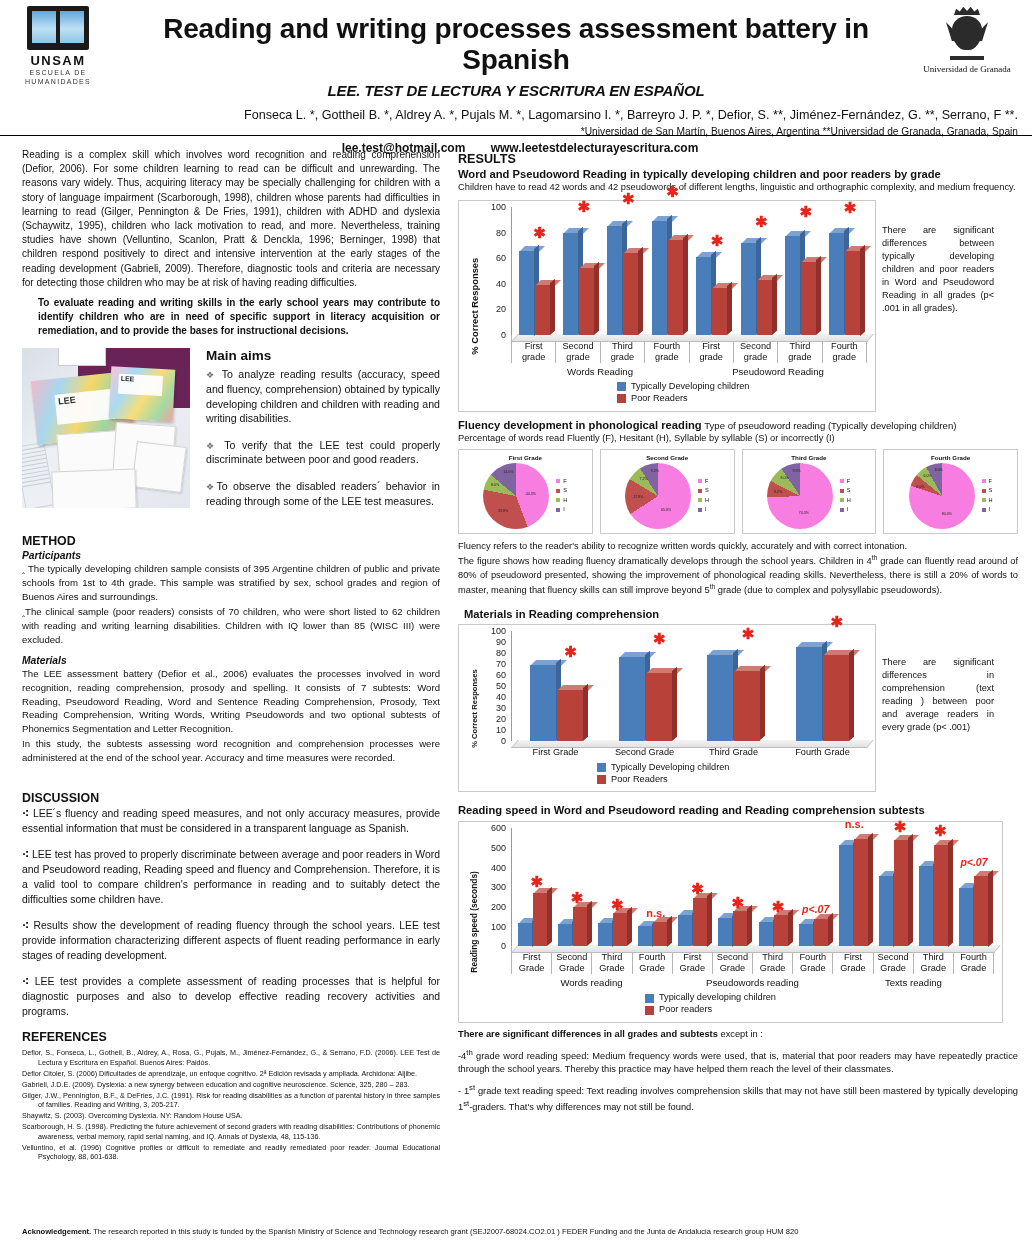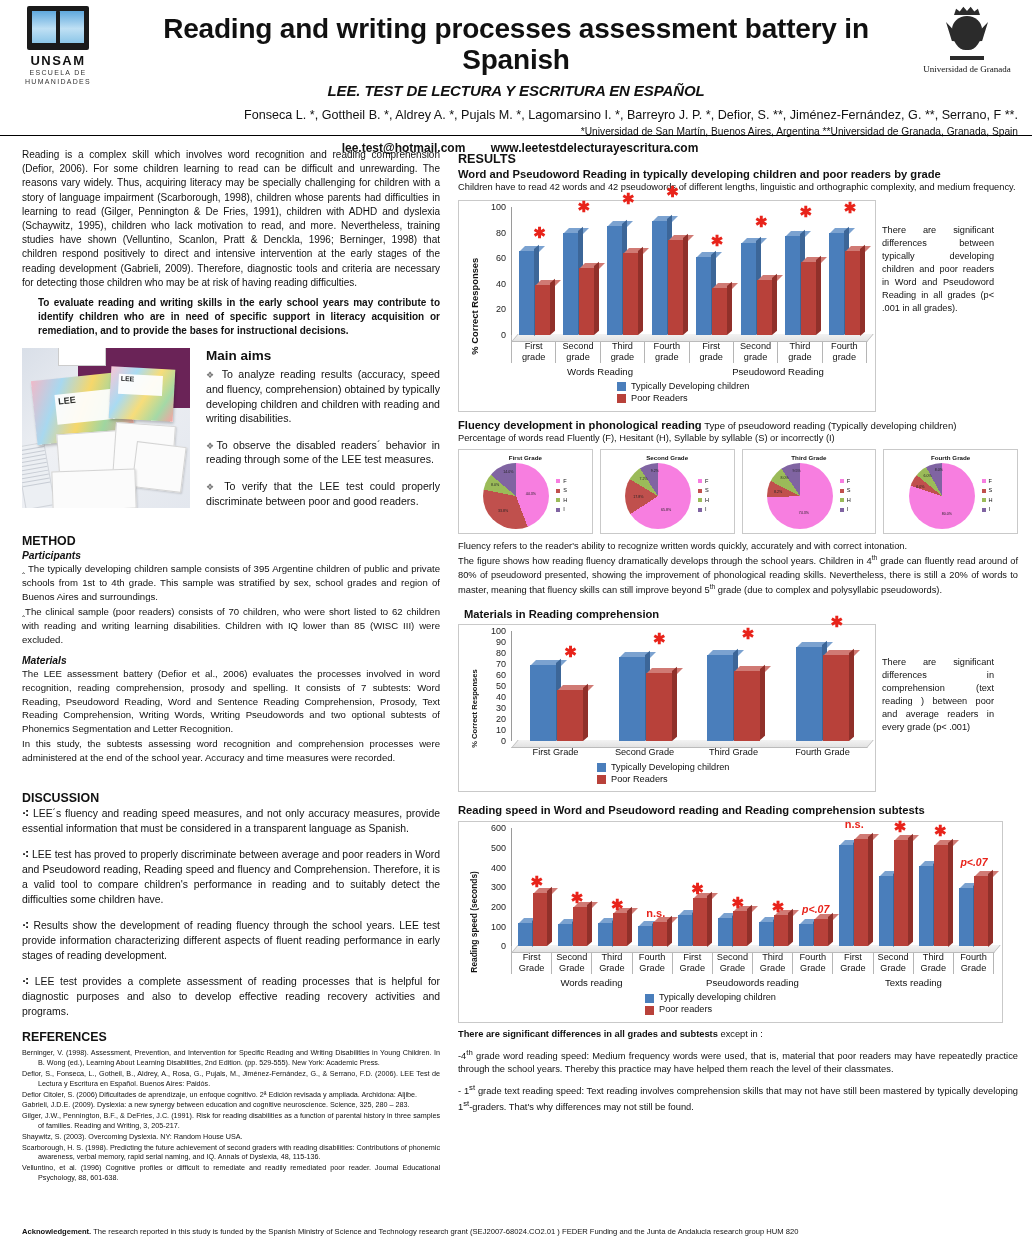--- a/index.html
+++ b/index.html
@@ -273,43 +273,42 @@
               <div class="lbl">LEE</div>
             </div>
           <div class="sheet s1"></div>
             <div class="sheet s2"></div>
             <div class="sheet s4"></div>
             <div class="sheet s3"></div>
         </div>
         <div class="aims">
           <h3>Main aims</h3>
           <div class="aim-item"><span class="diam">❖</span> <span>To analyze reading results (accuracy, speed and fluency, comprehension) obtained by typically developing children and children with reading and writing disabilities.</span></div>
+          <div class="aim-item"><span class="diam">❖</span> <span>To verify that the LEE test could properly discriminate between poor and good readers.</span></div>
           <div class="aim-item"><span class="diam">❖</span><span>To observe the disabled readers´ behavior in reading through some of the LEE test measures.</span></div>
-          <div class="aim-item"><span class="diam">❖</span> <span>To verify that the LEE test could properly discriminate between poor and good readers.</span></div>
         </div>
       </div>
 
       <h3 class="sec">METHOD</h3>
       <h4 class="sub">Participants</h4>
       <p class="meth-p"><span class="bul">‸</span> <span>The typically developing children sample consists of 395 Argentine children of public and private schools from 1st to 4th grade. This sample was stratified by sex, school grades and region of Buenos Aires and surroundings.</span></p>
       <p class="meth-p"><span class="bul">‸</span><span>The clinical sample (poor readers) consists of 70 children, who were short listed to 62 children with reading and writing learning disabilities. Children with IQ lower than 85 (WISC III) were excluded.</span></p>
 
       <h4 class="sub" style="margin-top:9px;">Materials</h4>
       <p class="meth-p">The LEE assessment battery (Defior et al., 2006) evaluates the processes involved in word recognition, reading comprehension, prosody and spelling. It consists of 7 subtests: Word Reading, Pseudoword Reading, Word and Sentence Reading Comprehension, Prosody, Text Reading Comprehension, Writing Words, Writing Pseudowords and two optional subtests of Phonemics Segmentation and Letter Recognition.</p>
       <p class="meth-p">In this study, the subtests assessing word recognition and comprehension processes were administered at the end of the school year. Accuracy and time measures were recorded.</p>
 
       <h3 class="sec" style="margin-top:26px;">DISCUSSION</h3>
       <p class="disc-p"><span class="leaf">⁖</span> <span>LEE´s fluency and reading speed measures, and not only accuracy measures, provide essential information that must be considered in a transparent language as Spanish.</span></p>
       <p class="disc-p"><span class="leaf">⁖</span> <span>LEE test has proved to properly discriminate between average and poor readers in Word and Pseudoword reading, Reading speed and fluency and Comprehension. Therefore, it is a valid tool to compare children's performance in reading and to suitably detect the difficulties some children have.</span></p>
       <p class="disc-p"><span class="leaf">⁖</span> <span>Results show the development of reading fluency through the school years. LEE test provide information characterizing different aspects of fluent reading performance in early stages of reading development.</span></p>
       <p class="disc-p"><span class="leaf">⁖</span> <span>LEE test provides a complete assessment of reading processes that is helpful for diagnostic purposes and also to develop effective reading recovery activities and programs.</span></p>
 
       <h3 class="sec" style="margin-top:6px;">REFERENCES</h3>
       <div class="refs">
-        <div class="ref">Berninger, V. (1998). Assessment, Prevention, and Intervention for Specific Reading and Writing Disabilities in Young Children. In B. Wong (ed.), Learning About Learning Disabilities, 2nd Edition. (pp. 529-555). New York: Academic Press.</div>
         <div class="ref">Defior, S., Fonseca, L., Gotheil, B.,  Aldrey, A.,  Rosa,  G., Pujals, M., Jiménez-Fernández, G., &amp; Serrano, F.D. (2006). LEE Test de Lectura y Escritura en Español.  Buenos Aires: Paidós.</div>
         <div class="ref">Defior Citoler, S. (2006) Dificultades de aprendizaje, un enfoque cognitivo. 2ª Edición revisada y ampliada. Archidona: Aljibe.</div>
         <div class="ref">Gabrieli, J.D.E. (2009). Dyslexia: a new synergy between education and cognitive neuroscience. Science, 325, 280 – 283.</div>
         <div class="ref">Gilger, J.W., Pennington, B.F., &amp; DeFries, J.C. (1991). Risk  for reading disabilities as a function of parental history in three samples of families. Reading and Writing, 3, 205-217.</div>
         <div class="ref">Shaywitz, S. (2003). Overcoming Dyslexia. NY: Random House USA.</div>
         <div class="ref">Scarborough, H. S. (1998). Predicting the future achievement of second graders with reading disabilities: Contributions of phonemic awareness, verbal memory, rapid serial naming, and IQ. Annals of Dyslexia, 48, 115-136.</div>
         <div class="ref">Velluntino, et al. (1996) Cognitive profiles or difficult to remediate and readily remediated poor reader.  Journal Educational Psychology, 88, 601-638.</div>
       </div>
     </div>
 

